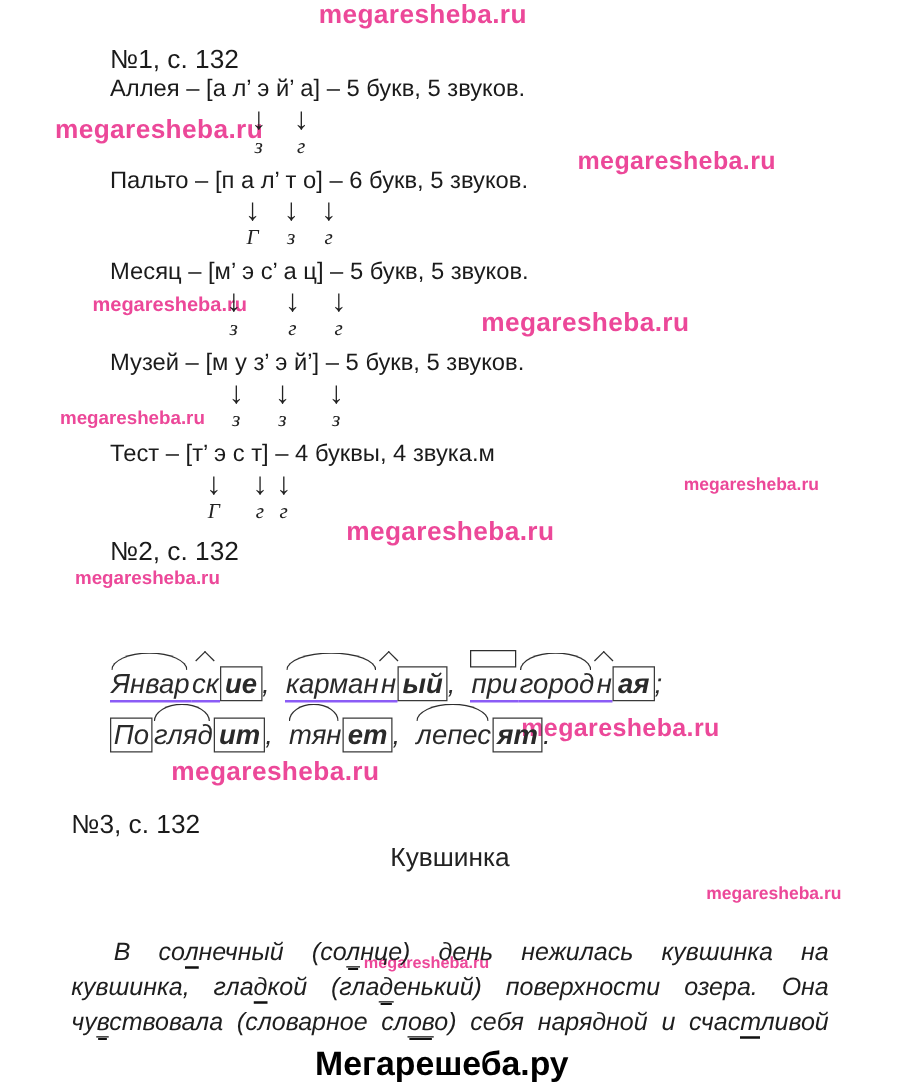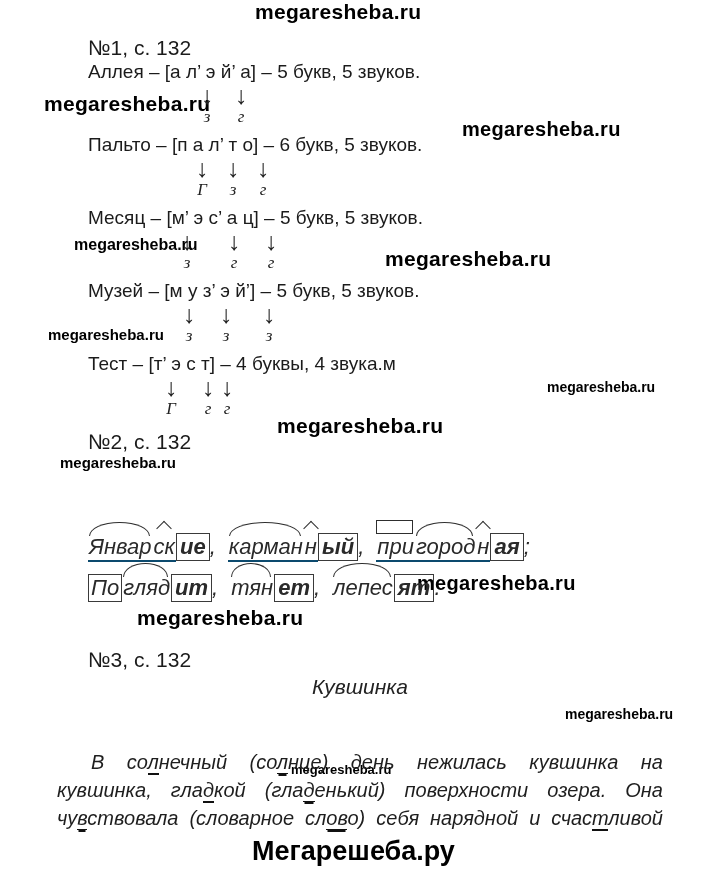--- a/index.html
+++ b/index.html
@@ -1,19 +1,19 @@
 <!DOCTYPE html>
 <html><head>
 <meta charset="utf-8">
 <style>
   html,body{margin:0;padding:0;background:#e8e8e8;}
   .page{position:relative;width:720px;height:873px;background:#ffffff;overflow:hidden;
         font-family:"Liberation Sans",sans-serif;color:#1b1b1b;}
   
-  .wm{position:absolute;white-space:nowrap;color:#000000;font-family:"Liberation Sans",sans-serif;}
+  .wm{position:absolute;white-space:nowrap;color:#ec4899;font-family:"Liberation Sans",sans-serif;}
   .wm-bold{font-weight:700;letter-spacing:.3px;}
   .wm-sm{font-weight:700;}
   
   .s1{position:absolute;left:88px;top:36px;}
   .sec-heading{font-size:21px;line-height:24px;}
   .phon-line{font-size:19px;line-height:24px;white-space:nowrap;}
   .phon-arrows{position:relative;height:49px;}
   .phon-arrow{position:absolute;top:0;display:inline-flex;flex-direction:column;align-items:center;transform:translateX(-50%);}
   .arr{font-size:25px;line-height:23px;font-weight:400;color:#222;}
   .lbl{font-family:"Liberation Serif",serif;font-style:italic;font-size:17px;line-height:20px;color:#222;}
@@ -24,26 +24,26 @@
   .morph-word{font-size:22px;font-style:italic;white-space:nowrap;color:#2a2a2a;}
   .part{position:relative;display:inline-block;padding:0 1px;}
   .part.root::before{content:"";position:absolute;left:1px;right:3px;top:-12px;height:13px;
       border:1.6px solid #2e2e2e;border-bottom:none;border-radius:50% 50% 0 0 / 100% 100% 0 0;}
   .part.suffix::after{content:"";position:absolute;left:50%;top:-11px;width:10px;height:10px;
       border-left:1.6px solid #2e2e2e;border-top:1.6px solid #2e2e2e;transform:translateX(-50%) rotate(45deg);}
   .part.ending{border:1.6px solid #3a3a3a;padding:0 3px;font-weight:bold;}
   .part.ending.empty{width:15px;height:19px;vertical-align:-3px;margin-left:3px;}
   .part.prefix{border:1.6px solid #3a3a3a;padding:0 2px;}
   .part.prefix_top::before{content:"";position:absolute;left:0;right:2px;top:-14px;height:12px;border:1.6px solid #2e2e2e;}
-  .part.stem{border-bottom:2px solid #0c4a6e;margin-top:40px;}
+  .part.stem{border-bottom:2px solid #8b5cf6;margin-top:40px;}
   .sep{margin-right:12px;font-size:22px;font-style:italic;}
   
   .s3{position:absolute;left:57px;top:648px;width:606px;}
-  .s3 .sec-heading{margin-left:31px;}
-  .s3-title{text-align:center;font-style:italic;font-size:21px;line-height:26px;margin-top:2px;color:#222;}
+  .s3 .sec-heading{}
+  .s3-title{text-align:center;font-size:21px;line-height:26px;margin-top:2px;color:#222;}
   .para{margin-top:2px;font-style:italic;font-size:20px;line-height:28px;color:#1e1e1e;}
   .tline{text-align:justify;text-align-last:justify;white-space:nowrap;}
   .tline.indent{text-indent:34px;margin-top:48px;}
   .u1{border-bottom:2px solid #111;}
   .u2{border-bottom:1.5px solid #111;box-shadow:0 3.5px 0 -1.5px #111;}
   
   .footer{position:absolute;left:0;right:13px;top:836px;text-align:center;
       font-size:27px;font-weight:700;color:#000;}
 </style>
 </head>

